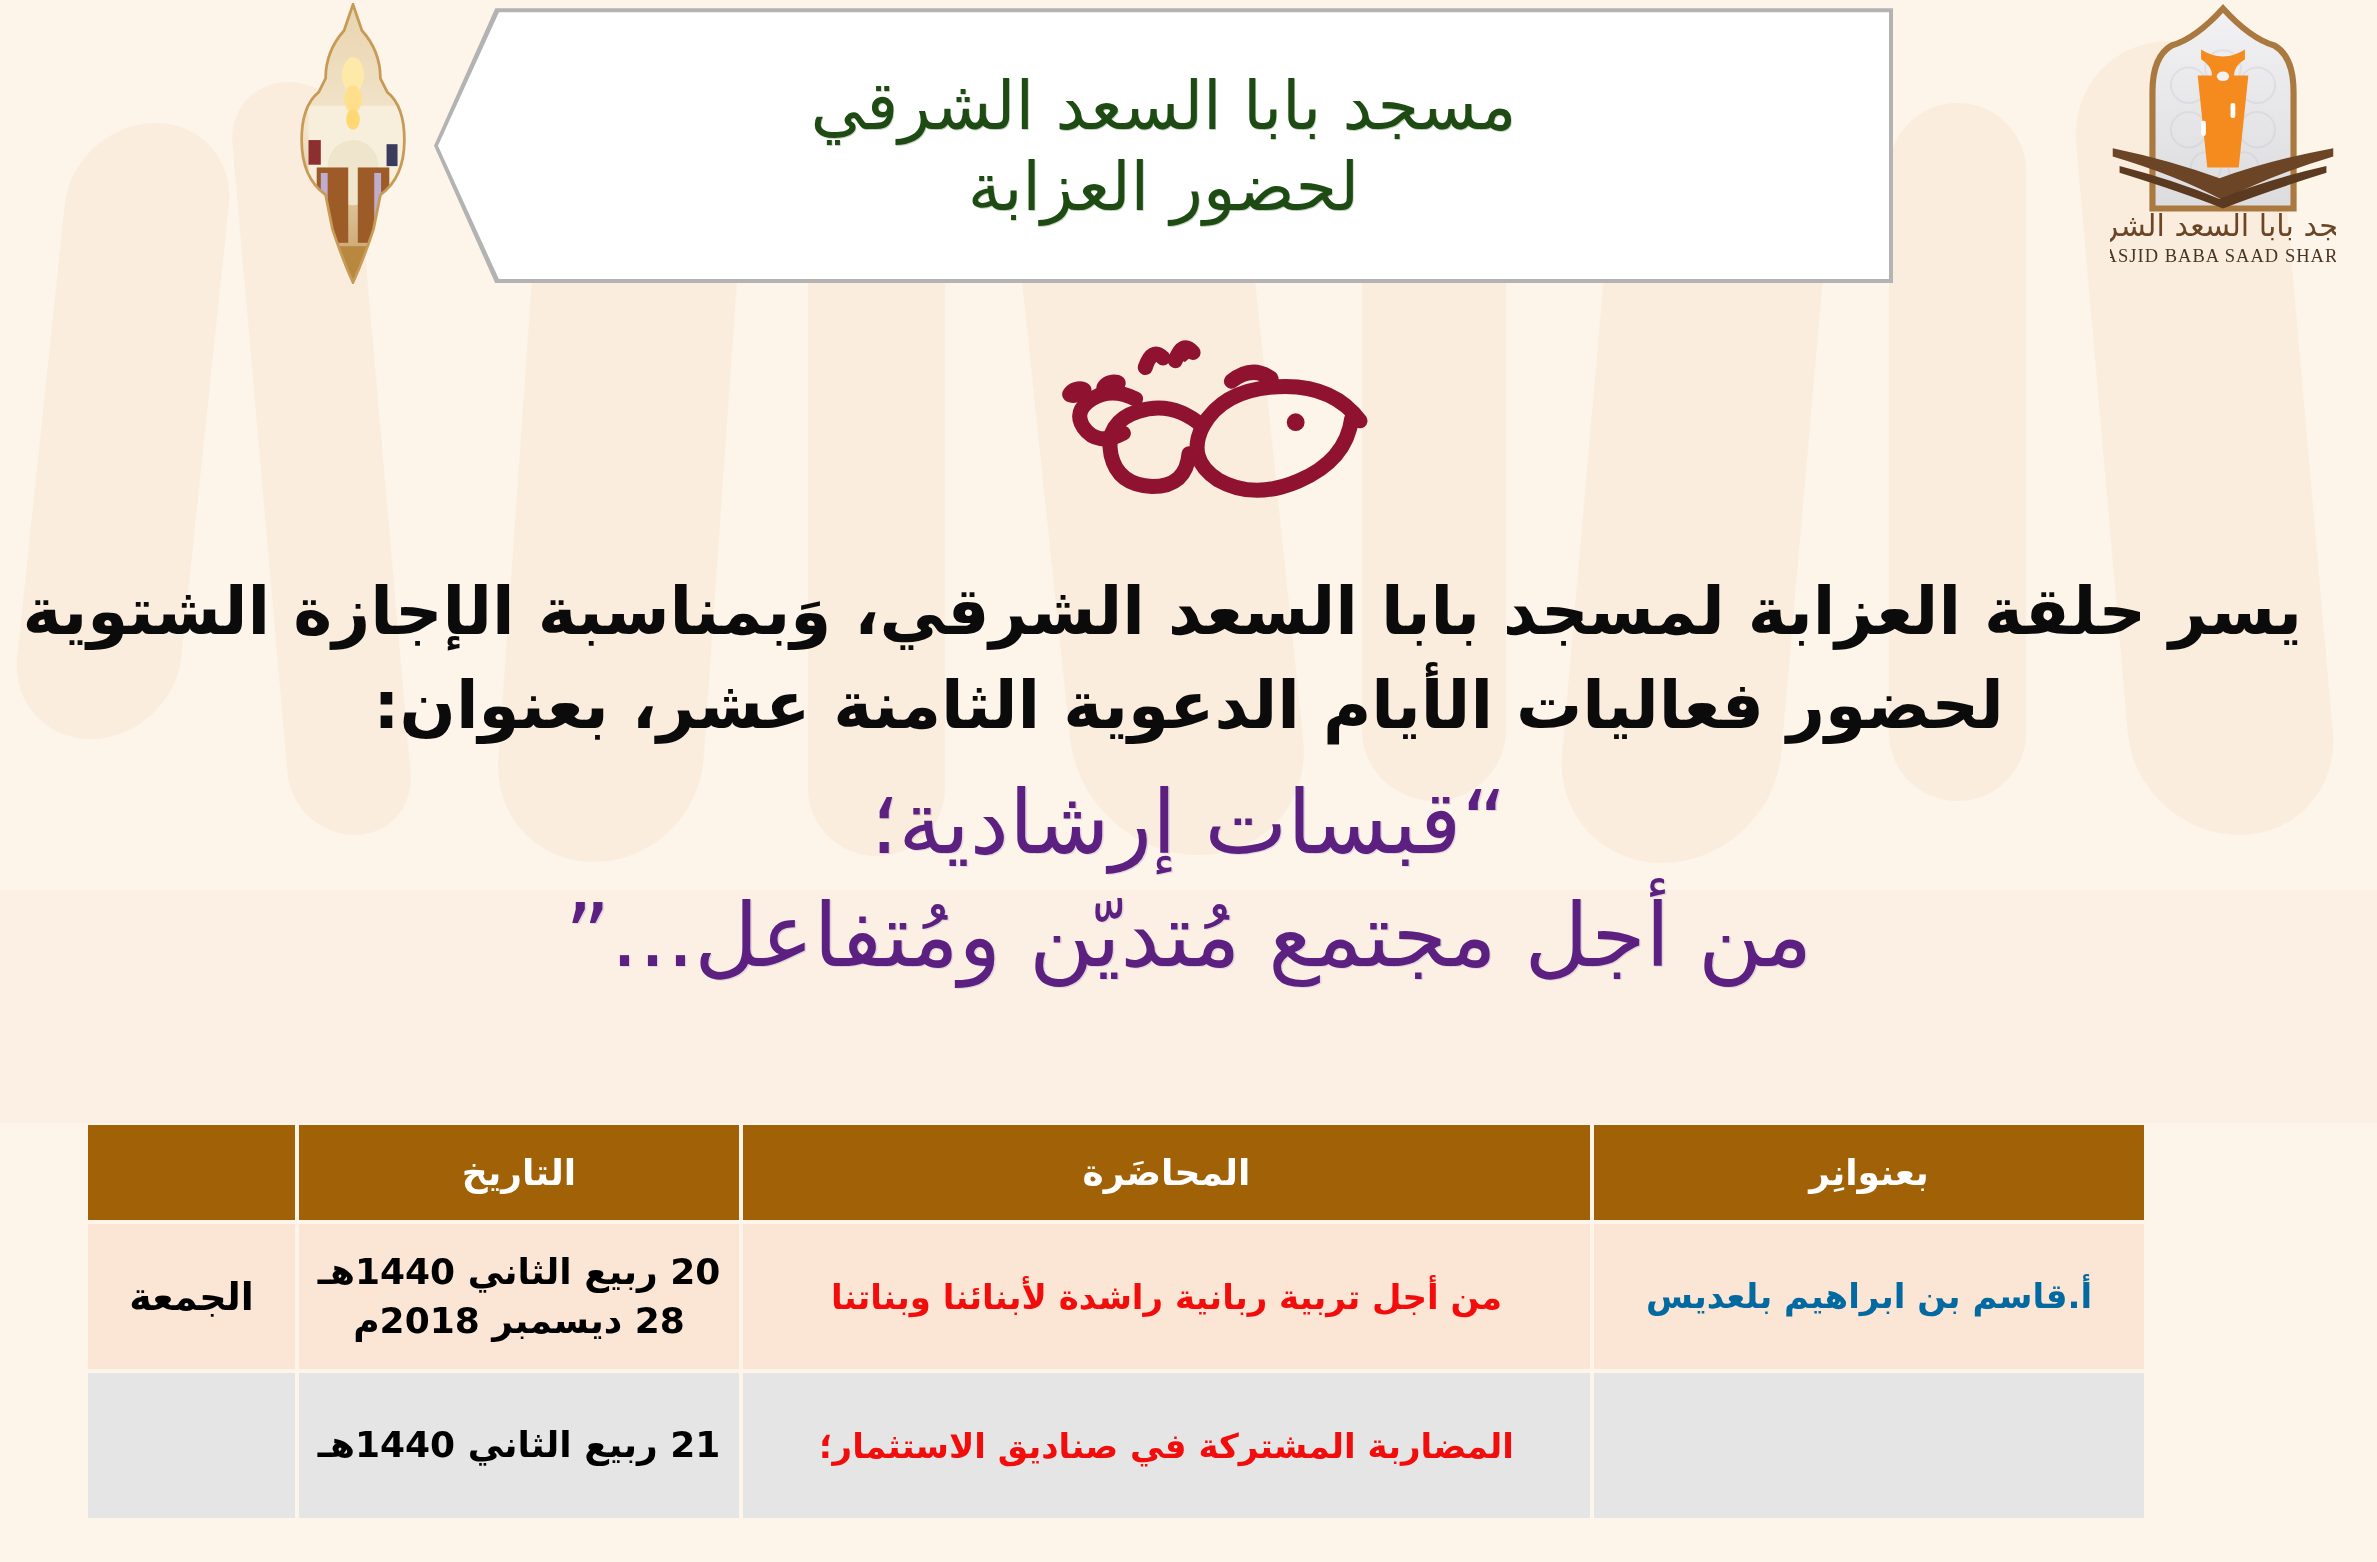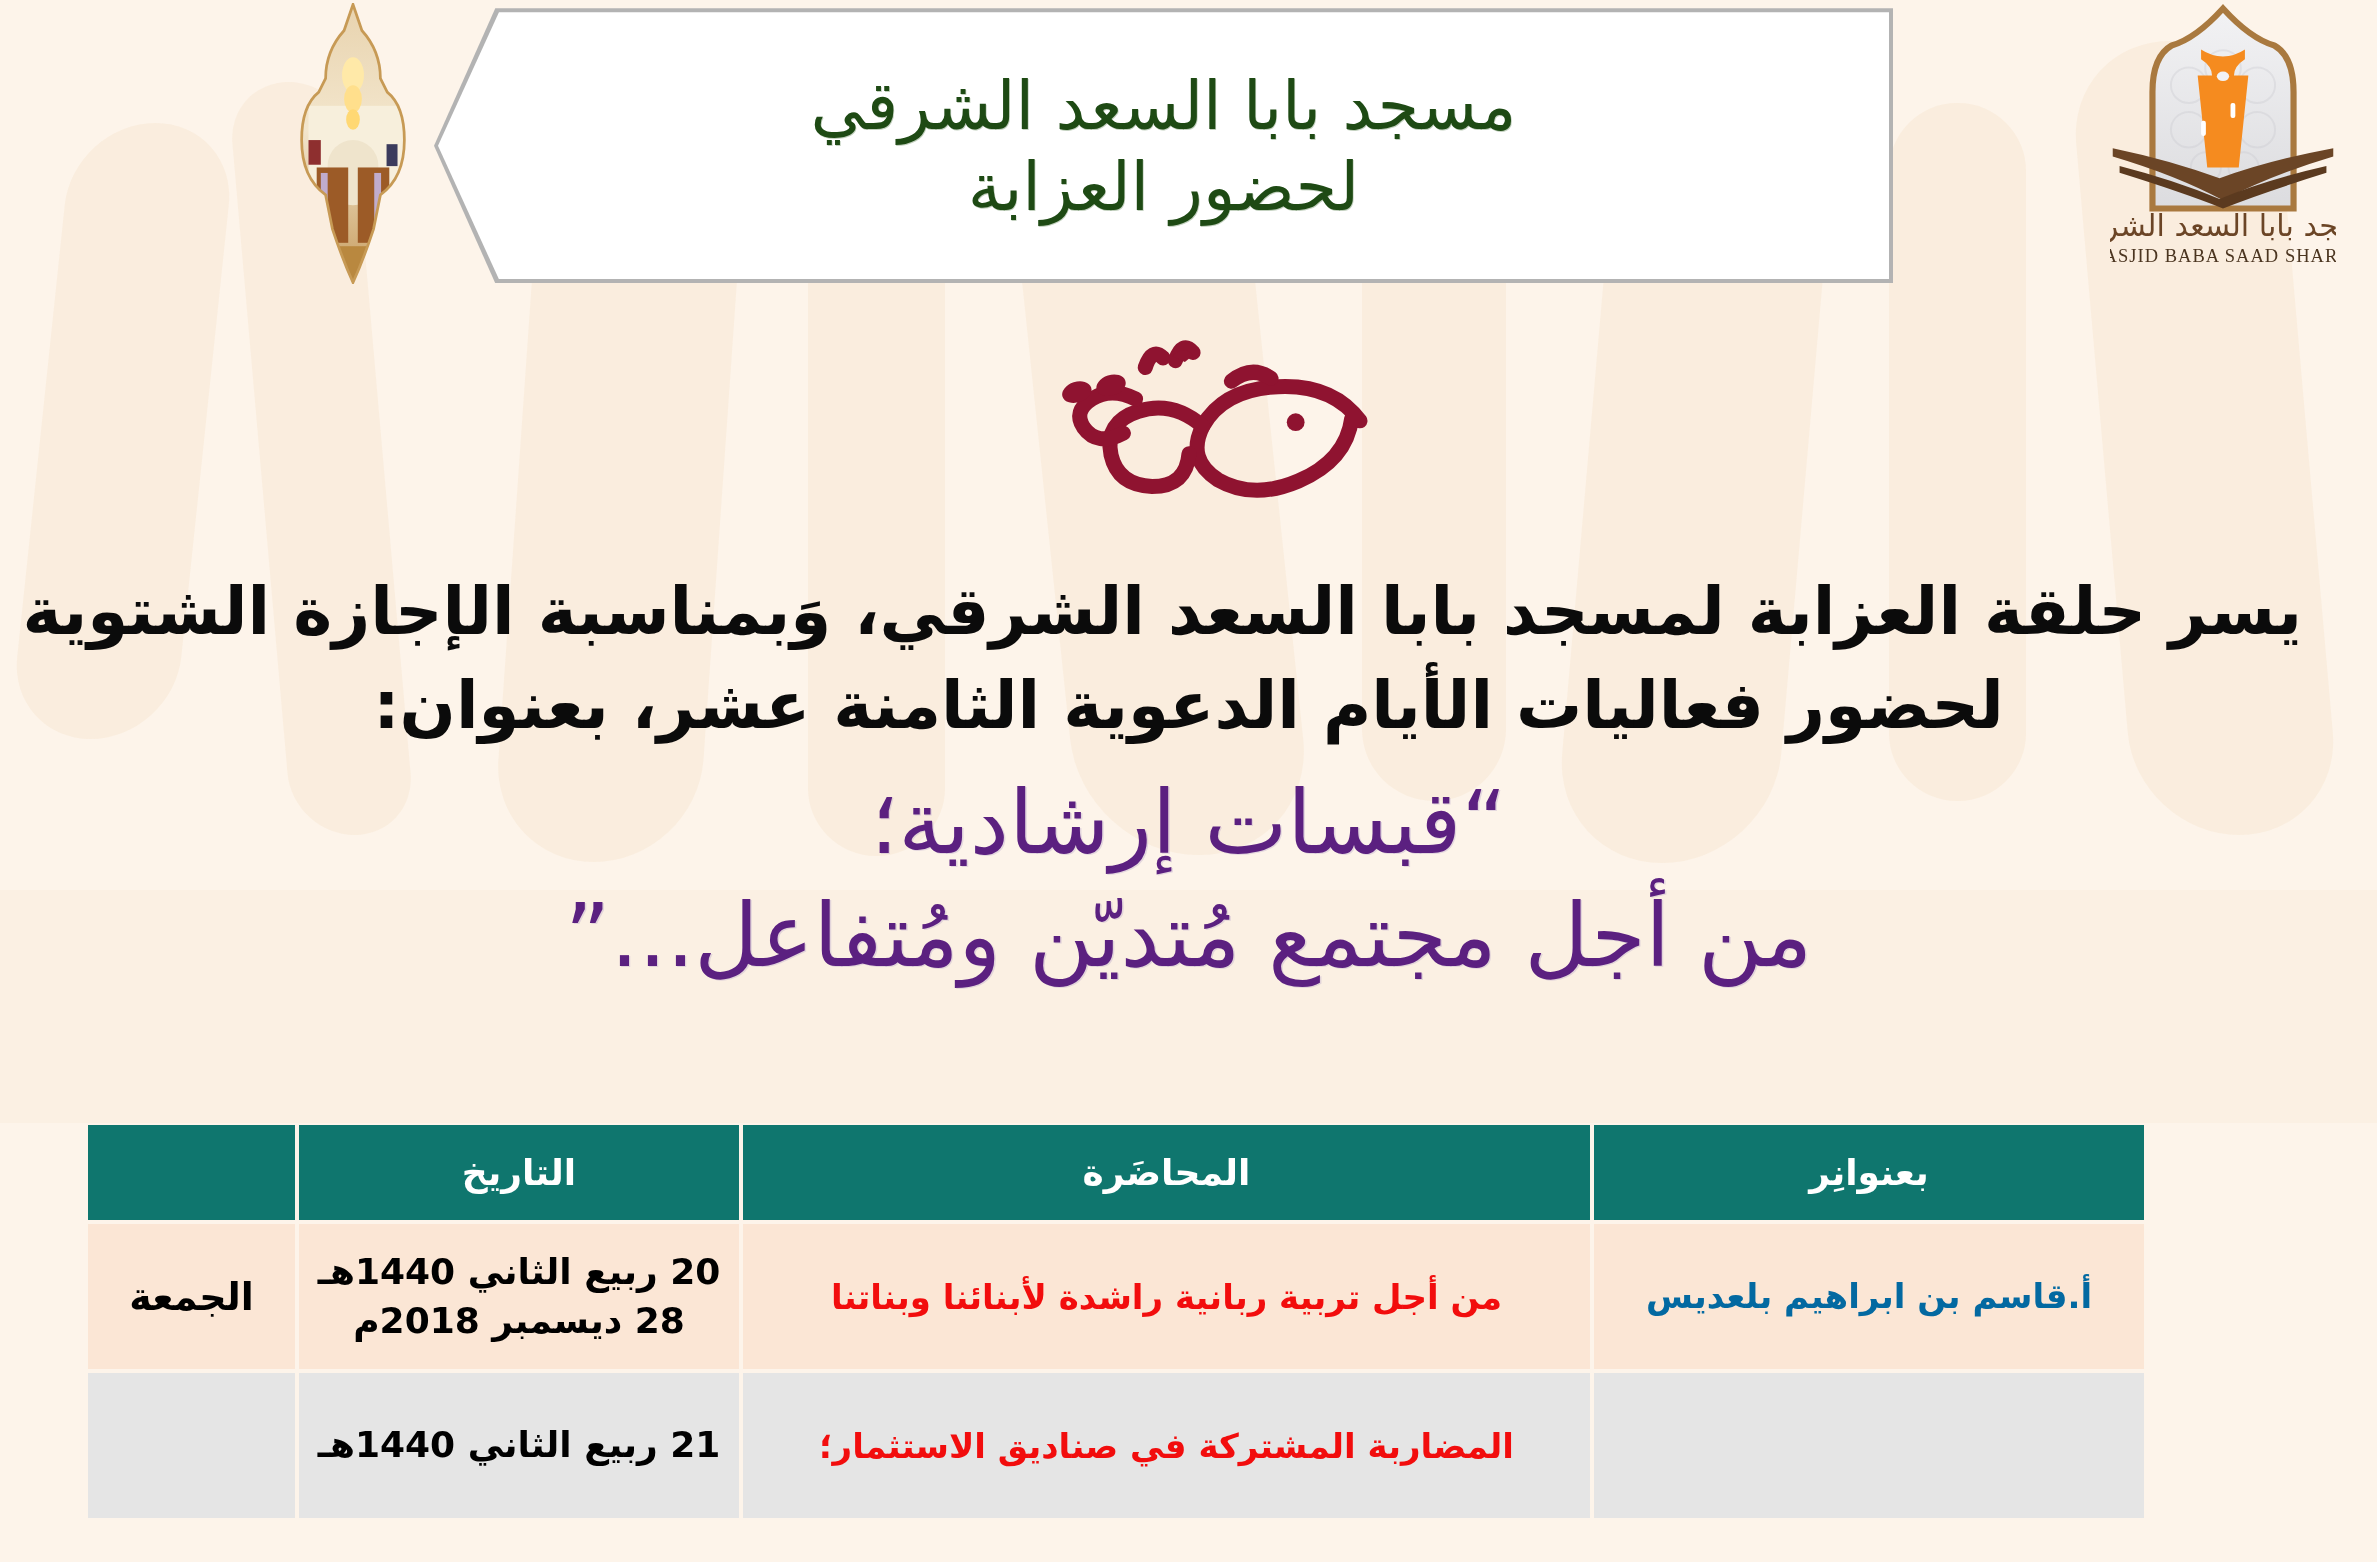--- a/index.html
+++ b/index.html
@@ -73,21 +73,21 @@
     color:#5b2080;font-size:88px;font-weight:500;line-height:1.28;
     white-space:nowrap;text-shadow:1.4px 1.4px 0 rgba(180,160,200,.35);
   }
   
   #schedule{
     position:absolute;left:84px;top:1121px;width:2054px;z-index:3;
     border-collapse:separate;border-spacing:4.1px;
     table-layout:fixed;
   }
   #schedule th{
-    background:#0f766e;color:#ffffff;font-size:36px;font-weight:bold;
+    background:#a16207;color:#ffffff;font-size:36px;font-weight:bold;
     height:93px;text-align:center;vertical-align:middle;
     border:none;
   }
   #schedule td{
     background:#fbe6d5;height:137px;text-align:center;vertical-align:middle;
     font-weight:bold;padding:4.1px 12.3px;
   }
   #schedule tr.row-alt td{background:#e5e5e5;}
   .col-lecturer{width:548px;}
   .col-topic{width:845px;}

